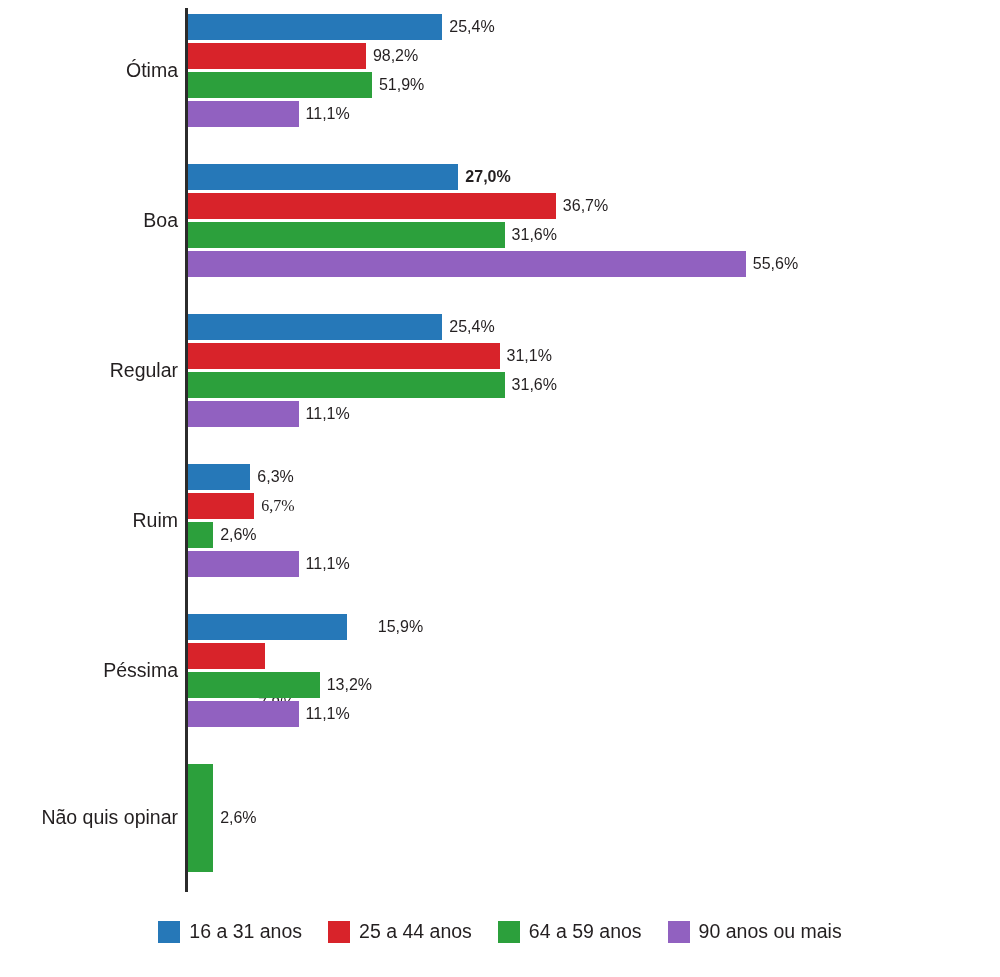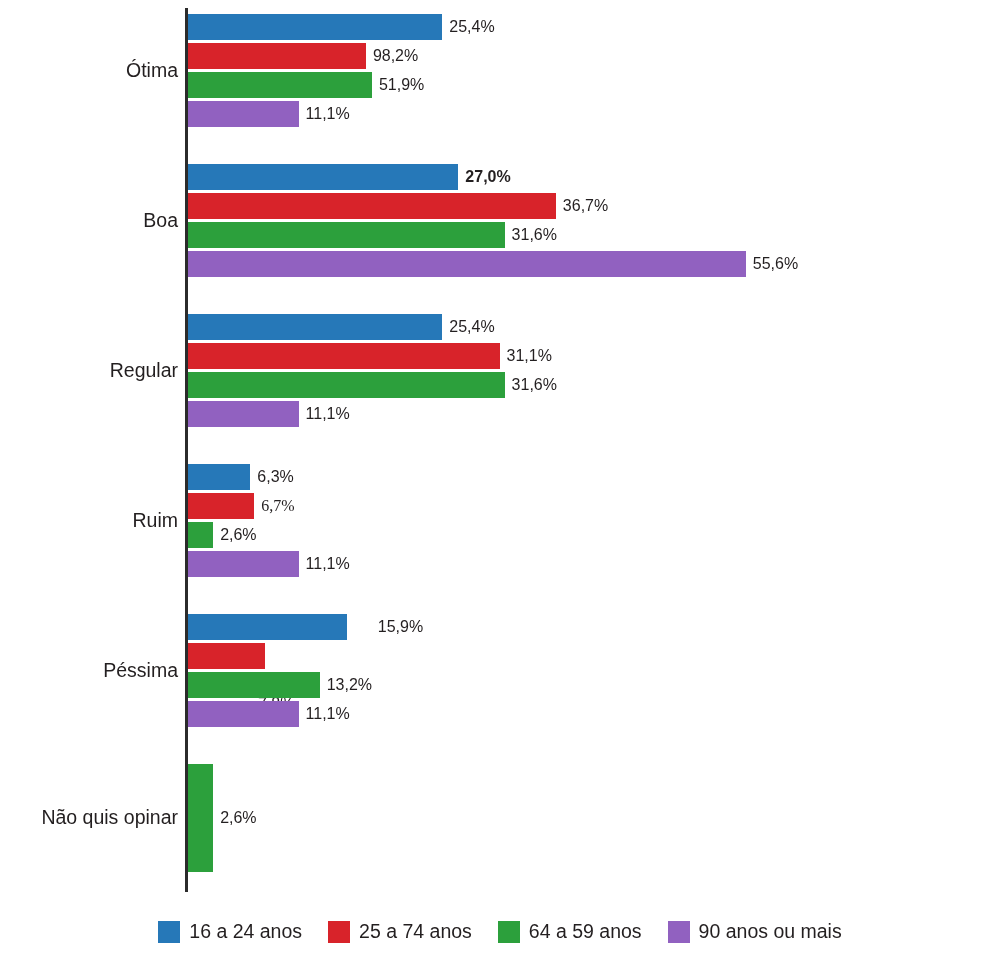--- a/index.html
+++ b/index.html
@@ -245,25 +245,25 @@
               <span class="bar-value" style="left: 33.13px;">2,6%</span>
             </div>
           </div>
         </div>
       </div>
   </div>
 
   <div class="legend" id="legend">
       <div class="legend-item">
         <span class="legend-swatch" style="background: rgb(38, 120, 184);"></span>
-        <span class="legend-label">16 a 24 anos</span>
+        <span class="legend-label">16 a 31 anos</span>
       </div>
       <div class="legend-item">
         <span class="legend-swatch" style="background: rgb(216, 35, 42);"></span>
-        <span class="legend-label">25 a 74 anos</span>
+        <span class="legend-label">25 a 44 anos</span>
       </div>
       <div class="legend-item">
         <span class="legend-swatch" style="background: rgb(44, 160, 60);"></span>
         <span class="legend-label">64 a 59 anos</span>
       </div>
       <div class="legend-item">
         <span class="legend-swatch" style="background: rgb(145, 97, 192);"></span>
         <span class="legend-label">90 anos ou mais</span>
       </div>
     </div>

